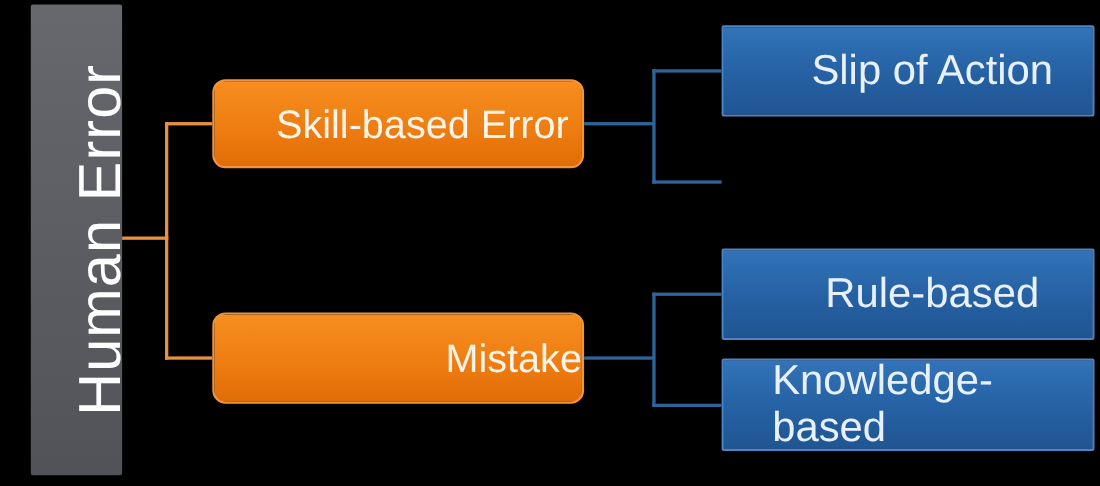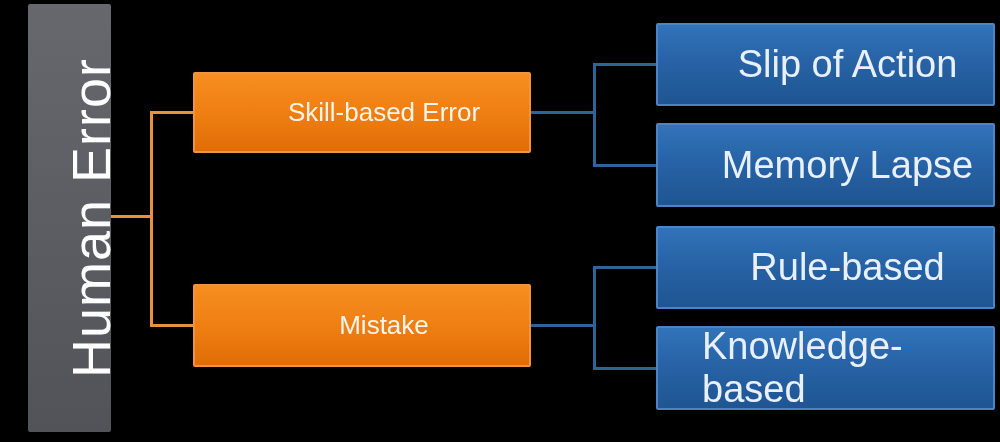--- a/index.html
+++ b/index.html
@@ -22,26 +22,26 @@
     border-radius:2px;
     box-shadow:2px 3px 6px rgba(0,0,0,0.55);
   }
   .root-label{
     transform:rotate(-90deg);white-space:nowrap;
     color:var(--text-light);font-size:54px;letter-spacing:1px;line-height:1;
   }
   .branch-box{
     left:193px;width:338px;
     background:linear-gradient(180deg,var(--orange-top) 0%,#ee7d12 55%,var(--orange-bot) 100%);
-    border:2px solid var(--orange-border);border-radius:2px;
+    border:2px solid var(--orange-border);border-radius:12px;
     box-shadow:0 4px 7px rgba(0,0,0,0.5);
-    color:var(--text-orange-box);font-size:26px;
+    color:var(--text-orange-box);font-size:36px;
   }
   .branch-skill{top:72px;height:81px;}
-  .branch-mistake{top:284px;height:83px;}
+  .branch-mistake{top:284px;height:83px;justify-content:flex-end;}
   .leaf-box{
     left:656px;width:339px;
     background:linear-gradient(180deg,var(--blue-top) 0%,#2763a6 45%,var(--blue-bot) 100%);
     border:2px solid var(--blue-border);border-radius:2px;
     box-shadow:0 4px 7px rgba(0,0,0,0.5);
     color:var(--text-blue-box);font-size:38px;
   }
   .leaf-1{top:23px;height:83px;}
   .leaf-2{top:123px;height:84px;}
   .leaf-3{top:226px;height:83px;}
@@ -77,23 +77,20 @@
   <div class="node branch-box branch-skill">
     <span>Skill-based Error</span>
   </div>
   <div class="node branch-box branch-mistake">
     <span>Mistake</span>
   </div>
 
   <div class="node leaf-box leaf-1">
     <span>Slip of Action</span>
   </div>
-  <div class="node leaf-box leaf-2">
-    <span>Memory Lapse</span>
-  </div>
   <div class="node leaf-box leaf-4">
     <span>Knowledge-based</span>
   </div>
   <div class="node leaf-box leaf-3">
     <span>Rule-based</span>
   </div>
 
   <div class="line orange o-root-h"></div>
   <div class="line orange o-vert"></div>
   <div class="line orange o-top-h"></div>

